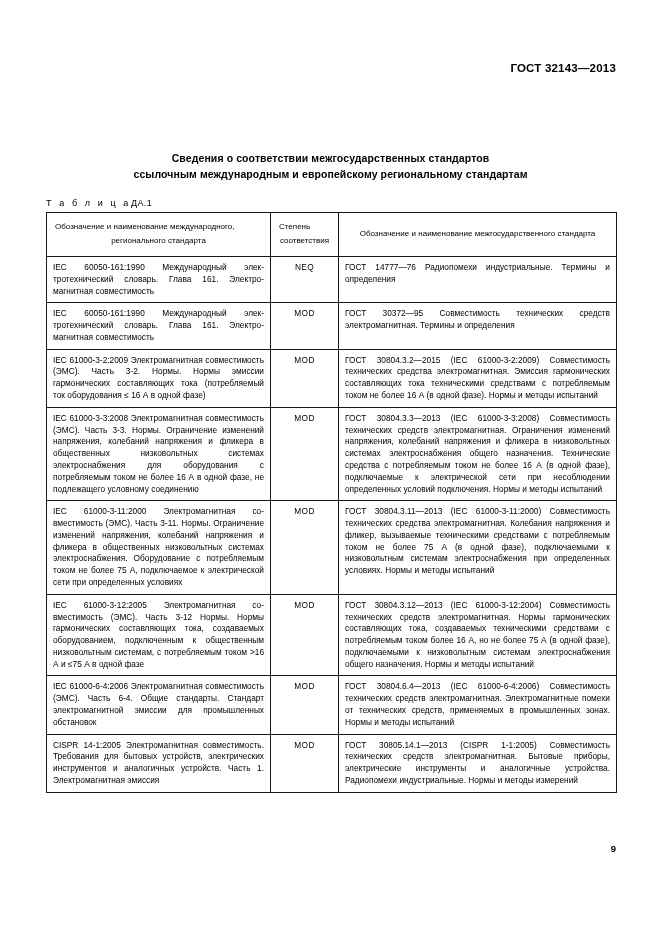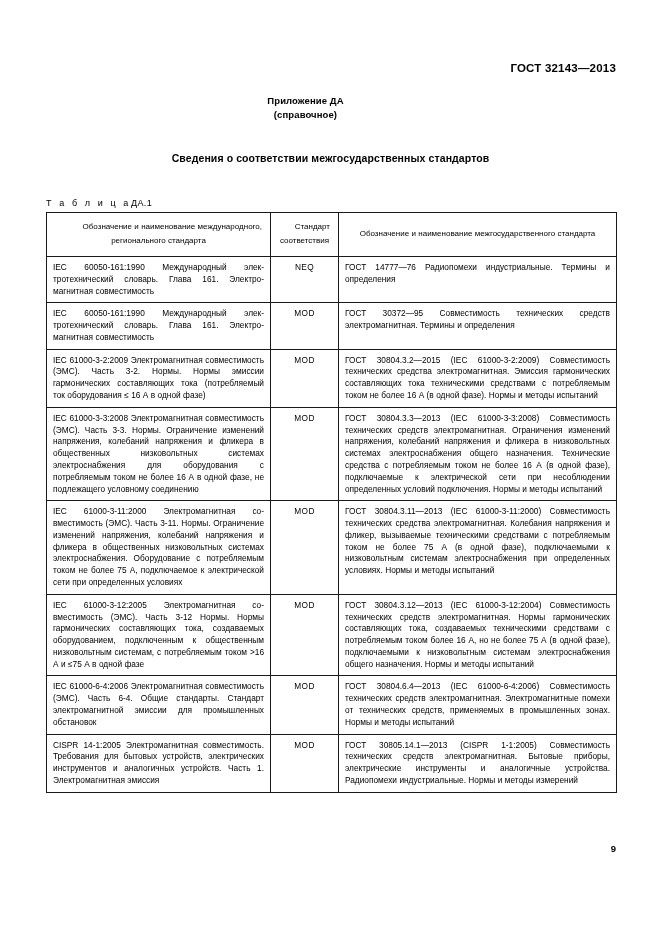--- a/index.html
+++ b/index.html
@@ -99,21 +99,21 @@
     vertical-align: top;
     padding: 5px 6px 5px 6px;
     font-size: 8.3px;
     line-height: 1.42;
     text-align: justify;
     text-align-last: left;
     font-weight: normal;
     word-spacing: 0.1px;
   }
   .std-table thead th {
-    text-align: right;
+    text-align: left;
     text-align-last: center;
     vertical-align: middle;
     padding: 7px 8px 8px 8px;
     line-height: 1.75;
     font-size: 8px;
     margin-top: 45px;
   }
   .col-intl { width: 224px; }
   .col-deg  { width: 68px; }
   .col-nat  { width: 278px; }
@@ -136,43 +136,40 @@
     font-weight: bold;
   }
 </style>
 </head>
 <body>
 
 <div class="page">
 
   <div class="running-head">ГОСТ 32143—2013</div>
 
-  <div class="annex-block">
-    <div class="annex-title">Приложение ДА</div>
-    <div class="annex-sub">(справочное)</div>
-  </div>
 
   <div class="section-title">
     <div>Сведения о соответствии межгосударственных стандартов</div>
+    <div>ссылочным международным и европейскому региональному стандартам</div>
   </div>
 
   <div class="table-caption">
     <span>Т а б л и ц а</span><span class="cap-num">ДА.1</span>
   </div>
 
   <table class="std-table">
     <colgroup>
       <col class="col-intl">
       <col class="col-deg">
       <col class="col-nat">
     </colgroup>
     <thead>
       <tr>
         <th>Обозначение и наименование международного, регионального стандарта</th>
-        <th>Стандарт соответствия</th>
+        <th>Степень соответствия</th>
         <th>Обозначение и наименование межгосударственного стандарта</th>
       </tr>
     </thead>
     <tbody>
       <tr>
         <td class="cell-intl">IEC 60050-161:1990 Международный элек­тротехнический словарь. Глава 161. Электро­магнитная совместимость</td>
         <td class="cell-degree">NEQ</td>
         <td class="cell-nat">ГОСТ 14777—76 Радиопомехи индустриаль­ные. Термины и определения</td>
       </tr>
       <tr>

